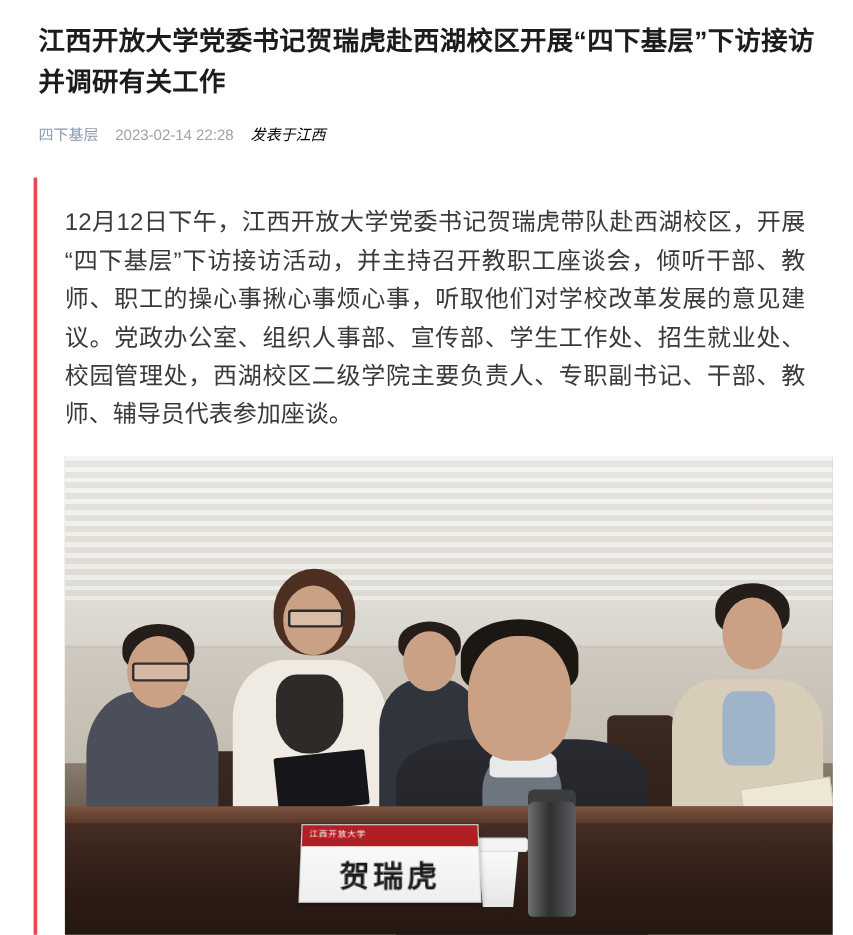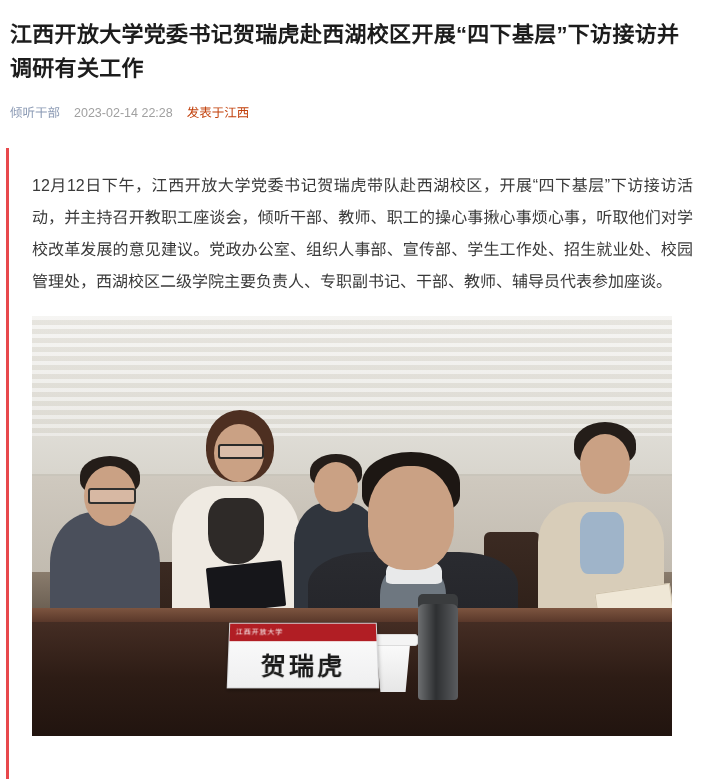--- a/index.html
+++ b/index.html
@@ -14,21 +14,21 @@
     overflow: hidden;
     font-family: "Liberation Sans", "DejaVu Sans", sans-serif;
     color: #222;
     -webkit-font-smoothing: antialiased;
   }
   .page {
     position: relative;
     width: 711px;
     height: 779px;
     box-sizing: border-box;
-    padding: 0 6px;
+    padding: 0 28px;
   }
   
   .article-title {
     margin: 0;
     padding: 18px 4px 0 4px;
     font-size: 22px;
     line-height: 34px;
     font-weight: bold;
     color: #1c1c1c;
     letter-spacing: 0.3px;
@@ -44,40 +44,41 @@
   }
   .meta .source {
     color: #8c9bb5;
     margin-right: 14px;
   }
   .meta .date {
     color: #a0a0a0;
     margin-right: 14px;
   }
   .meta .location {
-    color: #c2410c;
+    color: #000000;
+    font-style: italic;
   }
   
   .content-wrap {
     position: relative;
     margin-top: 26px;
     padding-left: 14px;
   }
   .accent-bar {
     position: absolute;
     left: 0;
     top: 0;
     width: 3px;
     height: 634px;
     background: #e8484c;
   }
   .paragraph {
     margin: 0;
     padding: 22px 12px 0 12px;
-    font-size: 16px;
+    font-size: 20px;
     line-height: 32px;
     color: #3a3a3a;
     text-align: justify;
     text-justify: inter-ideograph;
     text-indent: 0;
   }
   
   .photo-holder {
     margin: 18px 12px 0 12px;
     width: 640px;
@@ -287,21 +288,21 @@
   .bottom-space { height: 26px; }
 </style>
 </head>
 <body>
 
 <div class="page">
 
   <h1 class="article-title">江西开放大学党委书记贺瑞虎赴西湖校区开展“四下基层”下访接访并调研有关工作</h1>
 
   <div class="meta">
-    <span class="source">倾听干部</span>
+    <span class="source">四下基层</span>
     <span class="date">2023-02-14 22:28</span>
     <span class="location">发表于江西</span>
   </div>
 
   <div class="content-wrap">
     <div class="accent-bar"></div>
 
     <p class="paragraph">12月12日下午，江西开放大学党委书记贺瑞虎带队赴西湖校区，开展“四下基层”下访接访活动，并主持召开教职工座谈会，倾听干部、教师、职工的操心事揪心事烦心事，听取他们对学校改革发展的意见建议。党政办公室、组织人事部、宣传部、学生工作处、招生就业处、校园管理处，西湖校区二级学院主要负责人、专职副书记、干部、教师、辅导员代表参加座谈。</p>
 
     <div class="photo-holder">

